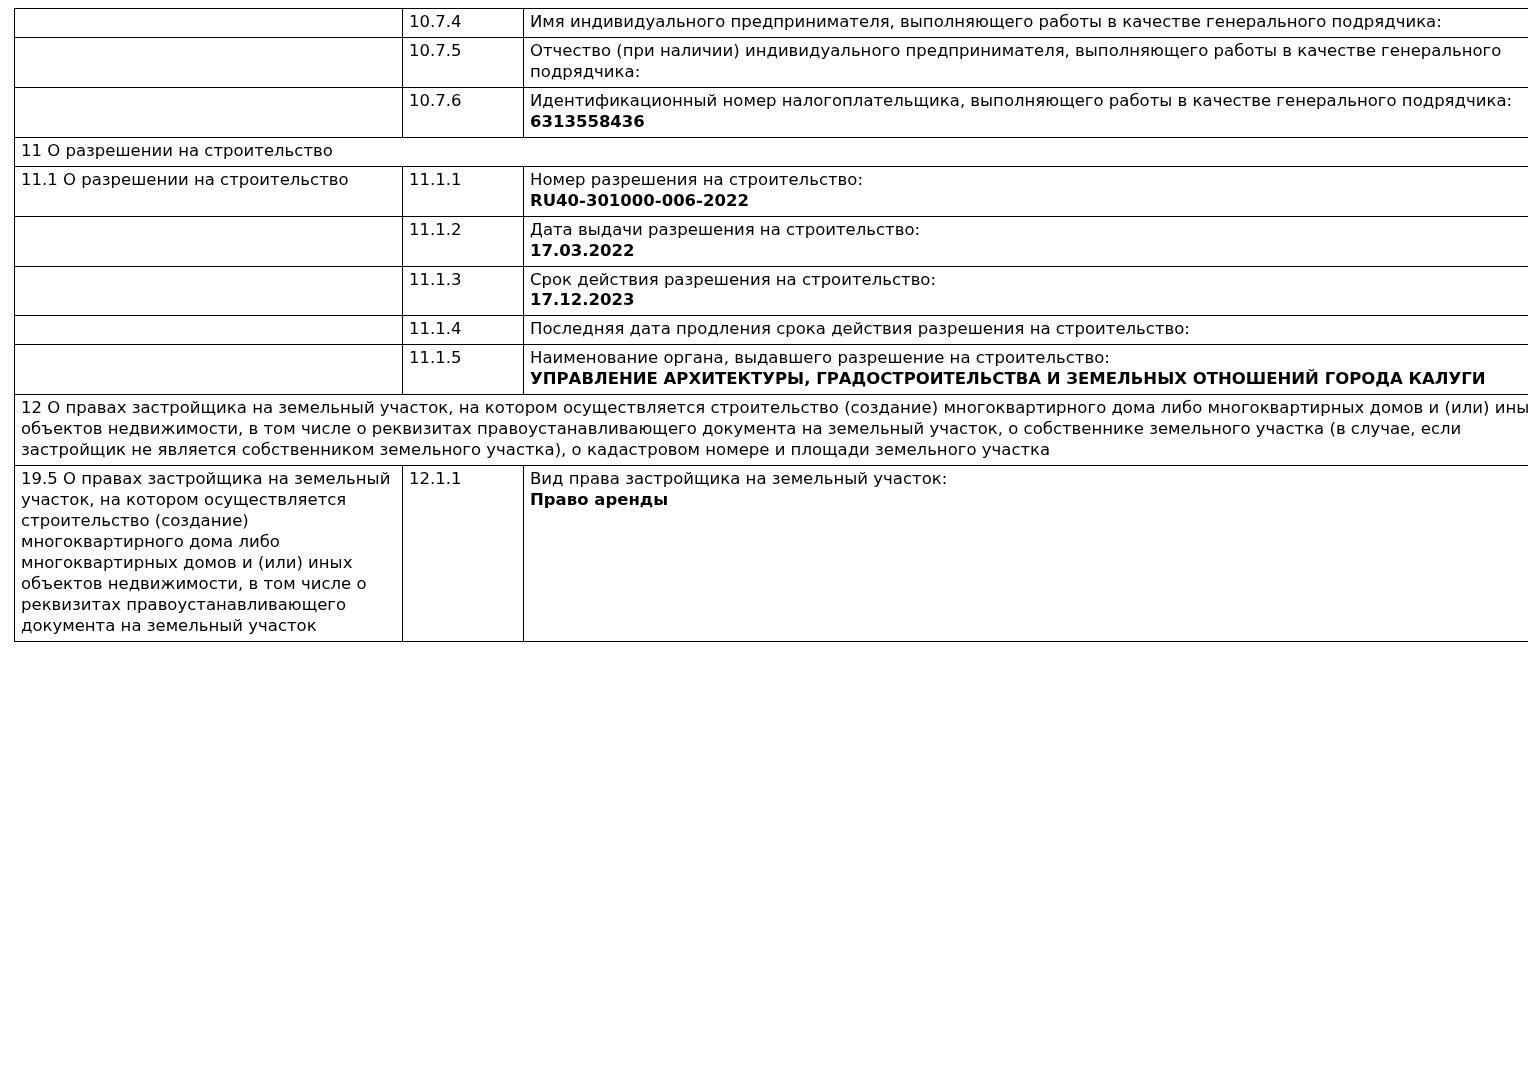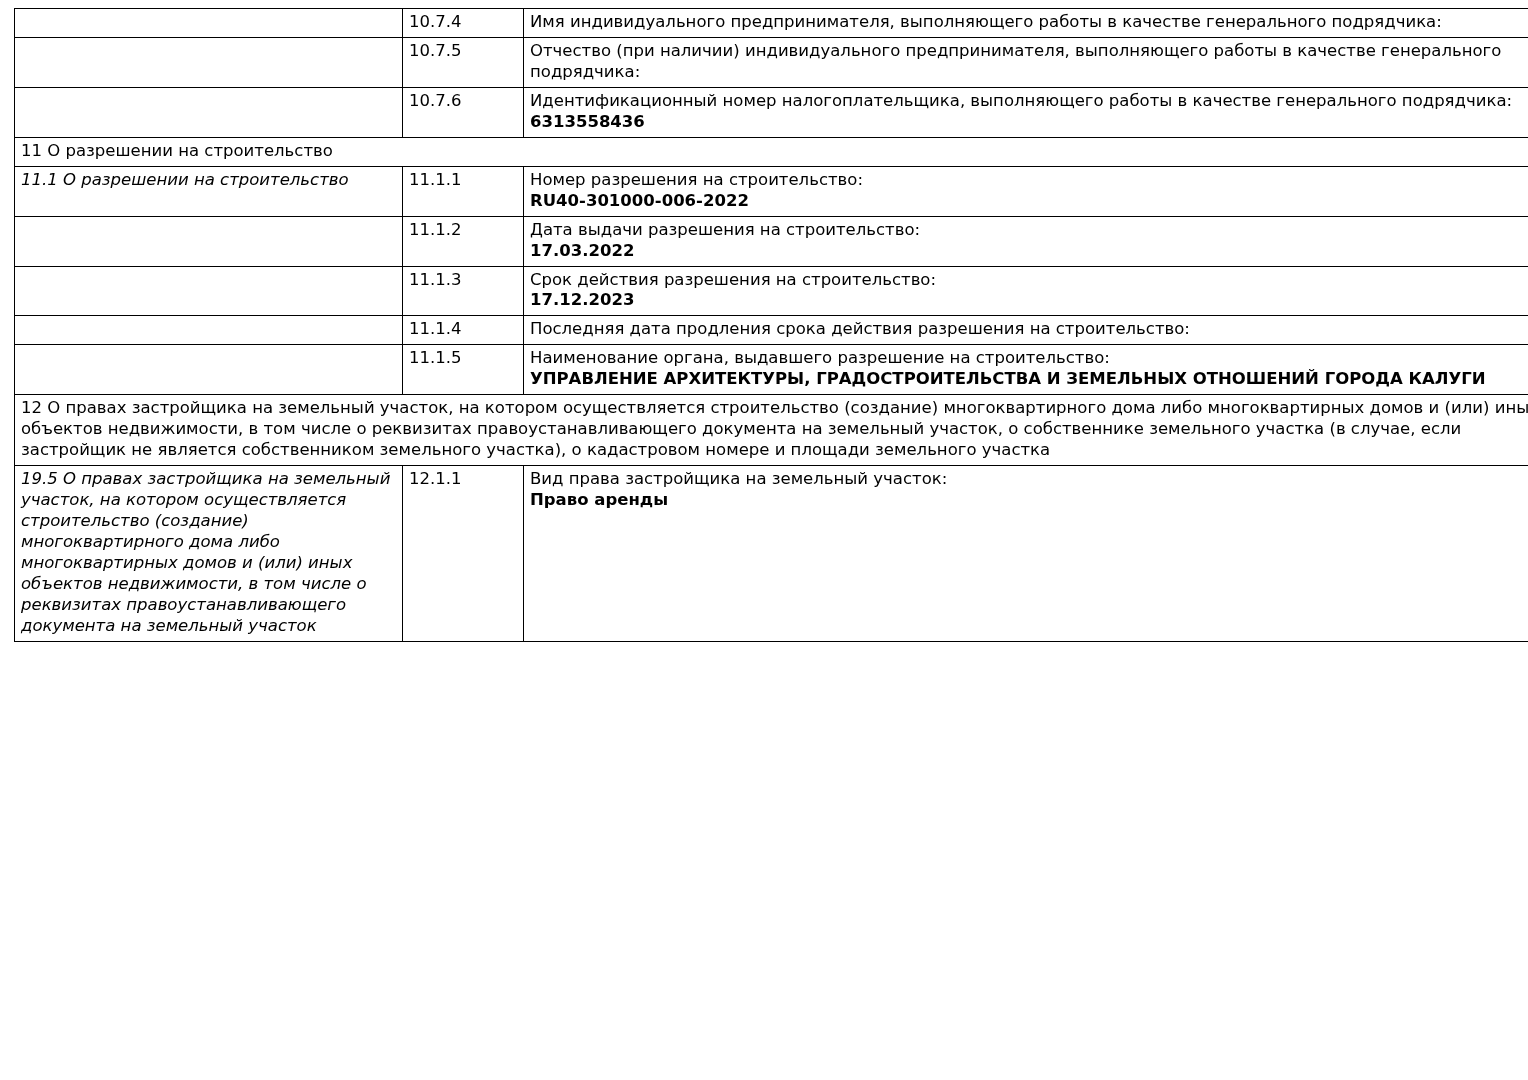--- a/index.html
+++ b/index.html
@@ -27,21 +27,21 @@
     width: 1500px;
     margin: 0;
   }
   table.decl td {
     border: 1px solid #000000;
     vertical-align: top;
     padding: 3px 6px 4px 6px;
     font-size: 16.5px;
     line-height: 1.27;
   }
-  td.col-left   { width: 375px; font-style: italic; }
+  td.col-left   { width: 375px; }
   td.col-num    { width: 108px; }
   td.col-body   { width: 1015px; }
   td.num-mid    { vertical-align: middle; margin-top: 28px; }
   td.num-top    { vertical-align: top; }
   td.section    { }
   .label {
     display: block;
     font-weight: normal;
     white-space: normal;
   }

